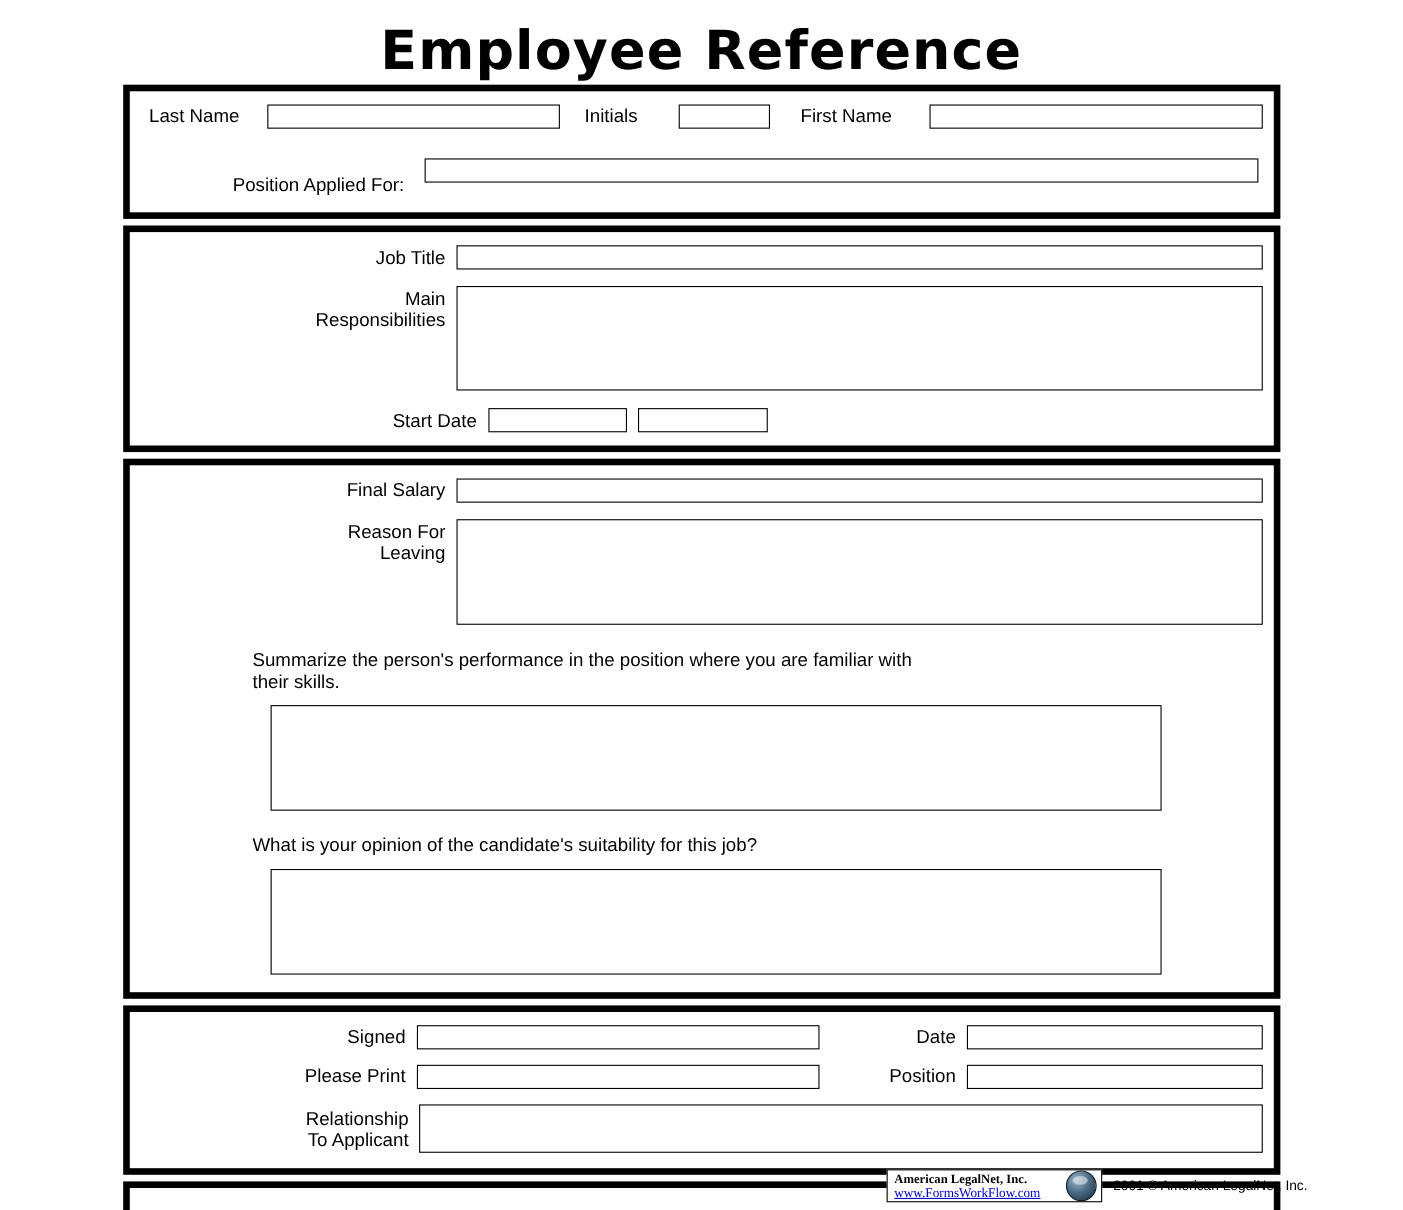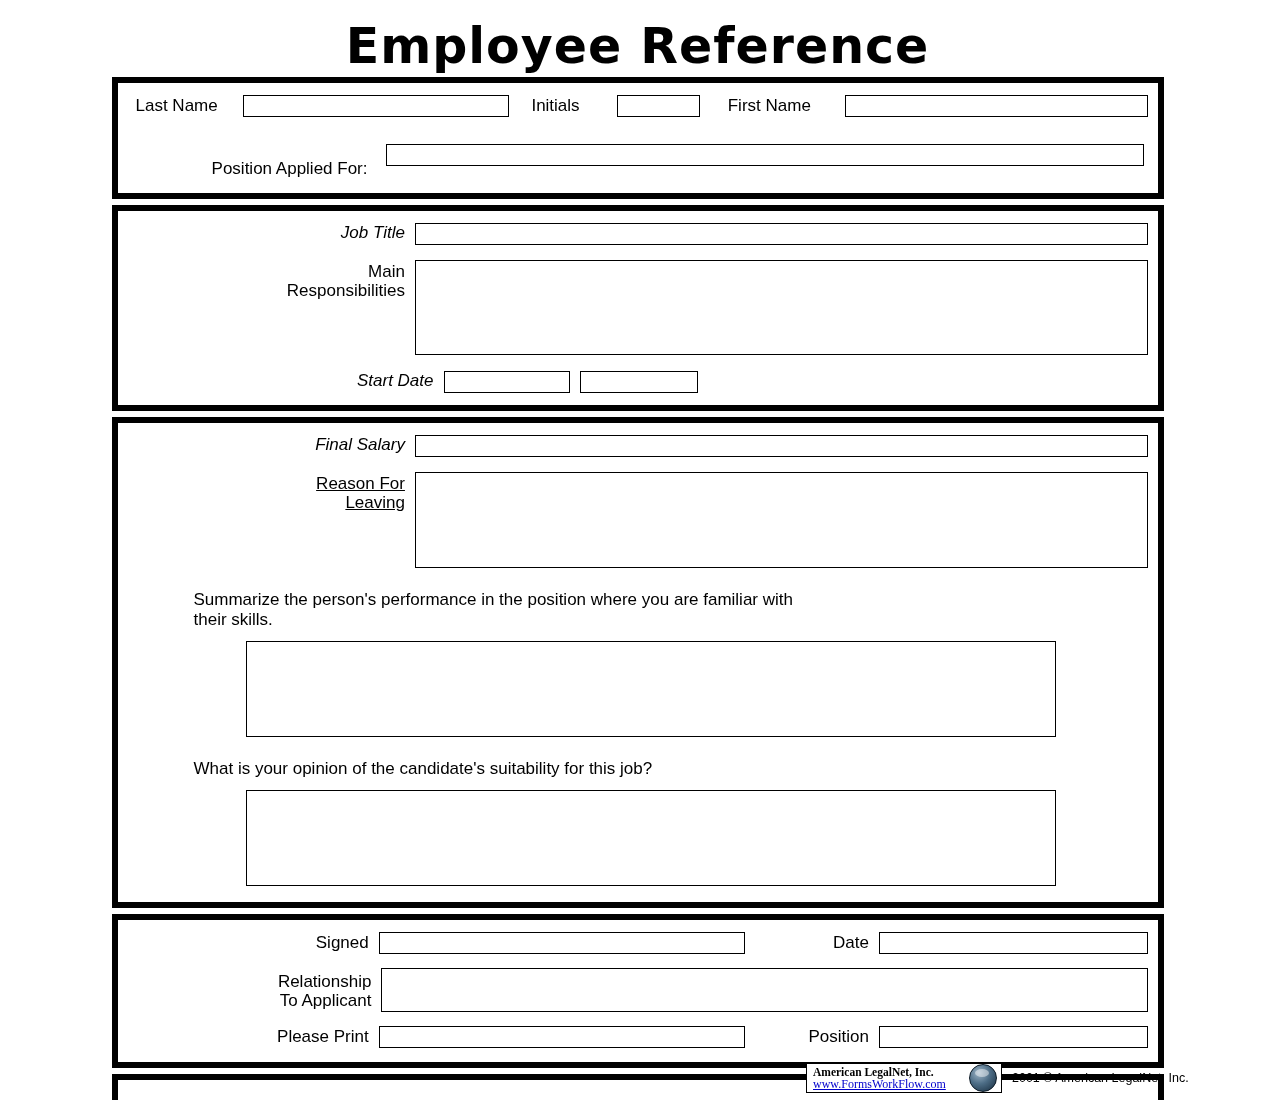--- a/index.html
+++ b/index.html
@@ -89,35 +89,35 @@
 
   
   .sec2 {
     padding: 12px 10px 12px 10px;
   }
   .sec2 .r {
     display: flex;
     align-items: flex-start;
     padding-left: 8px;
   }
-  .sec2 .r.center { align-items: flex-start; font-style: italic; }
+  .sec2 .r.center { align-items: flex-end; }
 
   
   .sec3 {
     padding: 12px 10px 16px 10px;
   }
   .sec3 .r {
     display: flex;
     align-items: flex-start;
     padding-left: 8px;
   }
   .qtext {
     font-size: 17px;
     line-height: 1.22;
-    margin-left: 66px;
+    margin-left: 102px;
     margin-top: 22px;
   }
 
   
   .sec4 {
     padding: 12px 10px 14px 10px;
   }
   .sec4 .r {
     display: flex;
     align-items: center;
@@ -221,54 +221,54 @@
       <span class="boxarea" style="width:810px; height:95px; margin-left:10px;"></span>
     </div>
     <div class="r center" style="margin-top:16px;">
       <span class="lbl" style="width:298px;">Start Date</span>
       <span class="box" style="width:126px; margin-left:10px;"></span>
       <span class="box" style="width:118px; margin-left:10px;"></span>
     </div>
   </div>
 
   <div class="section sec3">
-    <div class="r center" style="font-style:italic;">
+    <div class="r center" style="align-items:center;">
       <span class="lbl" style="width:298px;">Final Salary</span>
       <span class="box" style="width:810px; margin-left:10px;"></span>
     </div>
     <div class="r" style="margin-top:15px;">
-      <span class="lbl" style="width:298px; padding-top:2px;text-decoration:underline;">Reason For
+      <span class="lbl" style="width:298px; padding-top:2px;">Reason For
 Leaving</span>
       <span class="boxarea" style="width:810px; height:96px; margin-left:10px;"></span>
     </div>
 
     <div class="qtext" style="width:620px;">Summarize the person's performance in the position where you are familiar with their skills.</div>
     <div class="boxarea" style="width:810px; height:96px; margin-left:118px; margin-top:10px;"></div>
 
     <div class="qtext" style="width:700px;">What is your opinion of the candidate's suitability for this job?</div>
     <div class="boxarea" style="width:810px; height:96px; margin-left:118px; margin-top:10px;"></div>
   </div>
 
   <div class="section sec4">
     <div class="r">
       <span class="lbl" style="width:252px;">Signed</span>
       <span class="box" style="width:396px; margin-left:10px;"></span>
       <span class="lbl" style="width:86px; margin-left:44px;">Date</span>
       <span class="box" style="width:290px; margin-left:10px;"></span>
     </div>
-    <div class="r" style="margin-top:14px; align-items:flex-start;">
-      <span class="lbl" style="width:252px; padding-top:4px;">Relationship
-To Applicant</span>
-      <span class="boxarea" style="width:818px; height:44px; margin-left:10px;"></span>
-    </div>
     <div class="r" style="margin-top:14px;">
       <span class="lbl" style="width:252px;">Please Print</span>
       <span class="box" style="width:396px; margin-left:10px;"></span>
       <span class="lbl" style="width:86px; margin-left:44px;">Position</span>
       <span class="box" style="width:290px; margin-left:10px;"></span>
+    </div>
+    <div class="r" style="margin-top:14px; align-items:flex-start;">
+      <span class="lbl" style="width:252px; padding-top:4px;">Relationship
+To Applicant</span>
+      <span class="boxarea" style="width:818px; height:44px; margin-left:10px;"></span>
     </div>
   </div>
 
   <div class="section sec5"></div>
 
   <div class="footer">
     <div class="footer-badge">
       <div class="badge-text">
         <div class="badge-line1">American LegalNet, Inc.</div>
         <div class="badge-line2">www.FormsWorkFlow.com</div>

